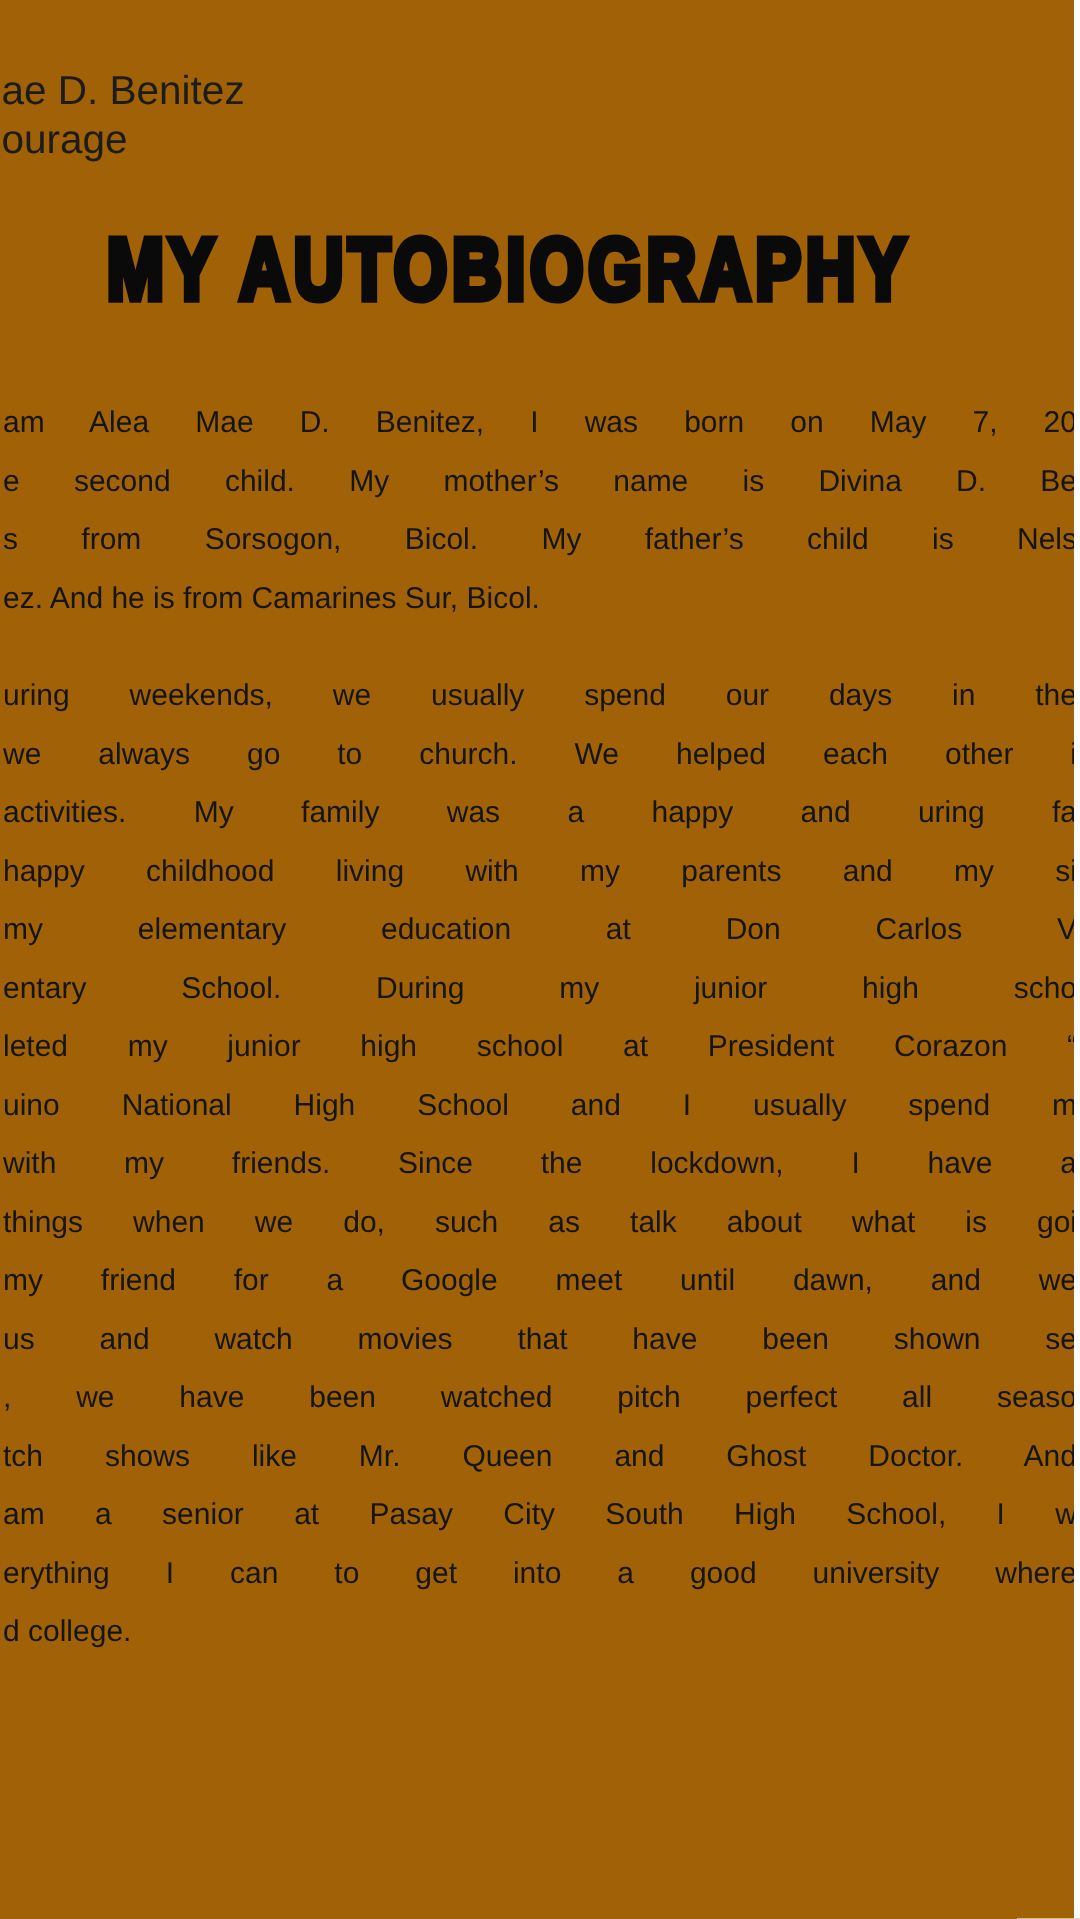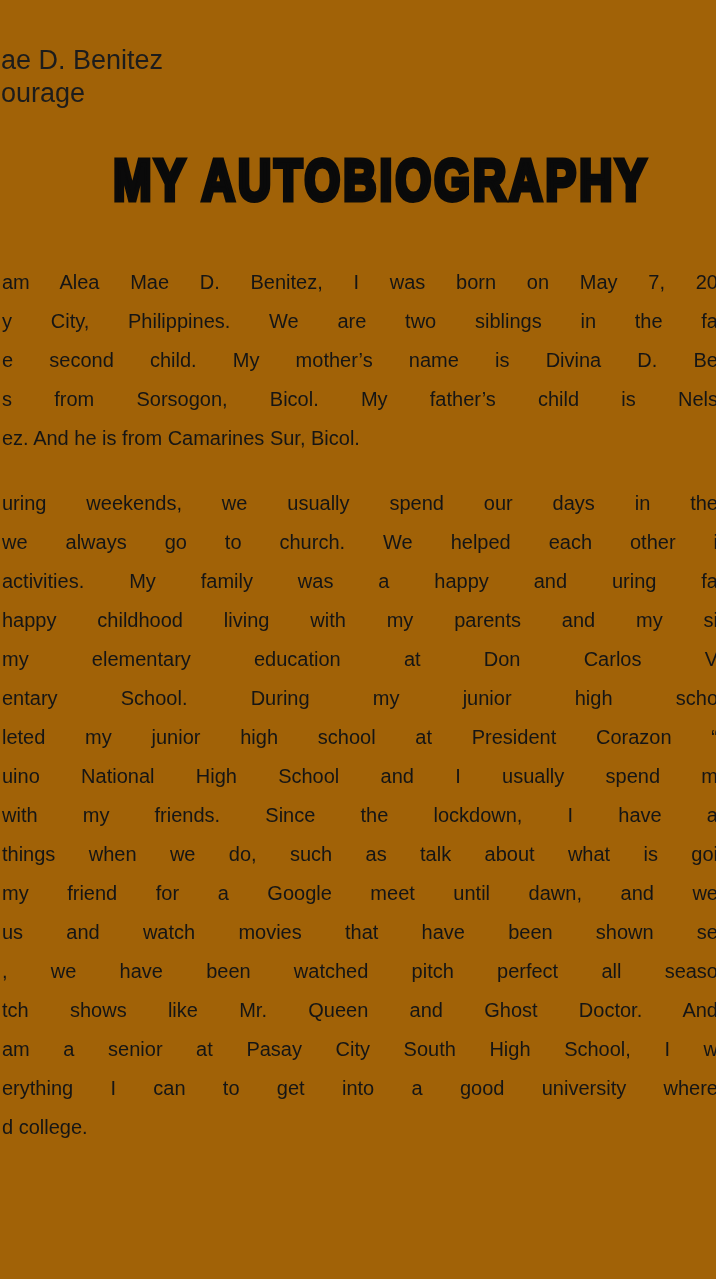--- a/index.html
+++ b/index.html
@@ -25,21 +25,21 @@
     line-height: 33px;
     color: #1c1c1c;
     white-space: nowrap;
   }
   
   .title-wrap {
     position: absolute;
     top: 150px;
     left: 0;
     width: 720px;
-    text-align: right;
+    text-align: left;
     line-height: 60px;
   }
   .title-text {
     display: inline-block;
     font-size: 58px;
     font-weight: bold;
     letter-spacing: 4px;
     color: #0a0a0a;
     -webkit-text-stroke: 5px #0a0a0a;
     transform: scaleX(0.79);
@@ -80,21 +80,20 @@
     <div>ourage</div>
   </div>
 
   <div class="title-wrap">
     <span class="title-text">MY AUTOBIOGRAPHY</span>
   </div>
 
   <div class="doc-body" id="doc-body">
       <div class="para">
         <div class="line">am Alea Mae D. Benitez, I was born on May 7, 20</div>
-        <div class="line">y City, Philippines. We are two siblings in the fa</div>
         <div class="line">e second child. My mother’s name is Divina D. Be</div>
         <div class="line">s from Sorsogon, Bicol. My father’s child is Nels</div>
         <div class="line pfinal">ez. And he is from Camarines Sur, Bicol.</div>
       </div>
       <div class="para">
         <div class="line">uring weekends, we usually spend our days in the</div>
         <div class="line">we always go to church. We helped each other i</div>
         <div class="line">activities. My family was a happy and uring fa</div>
         <div class="line">happy childhood living with my parents and my si</div>
         <div class="line">my elementary education at Don Carlos V</div>

